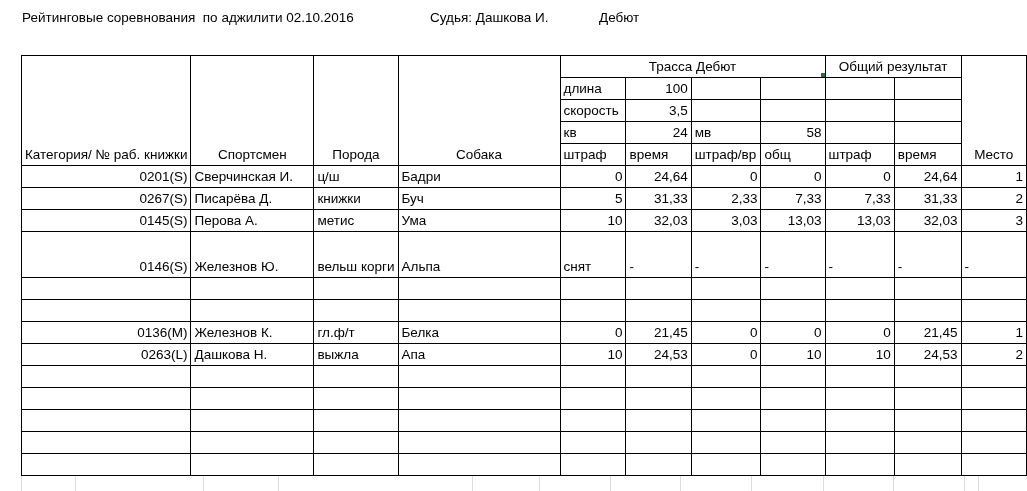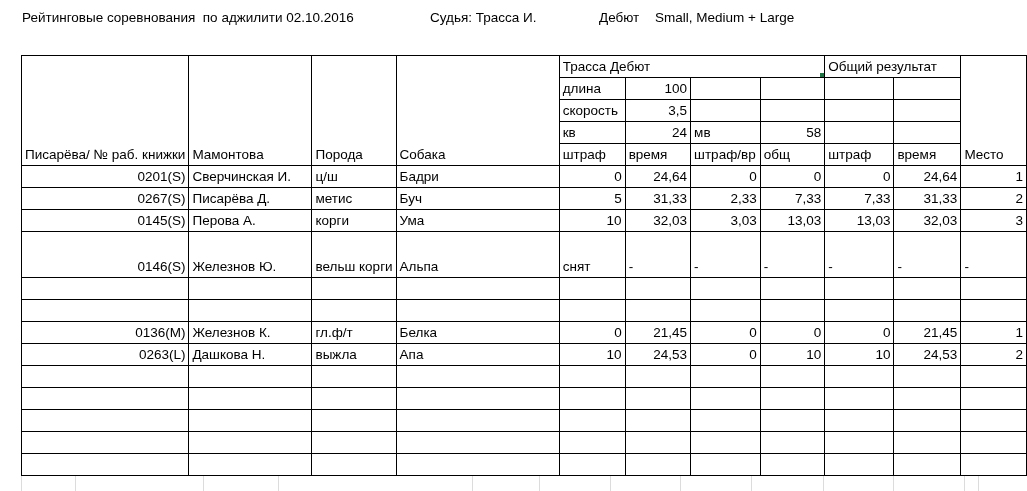--- a/index.html
+++ b/index.html
@@ -13,21 +13,21 @@
   .t-class{left:599px;}
   .t-sizes{left:655px;}
 
   table.grid{position:absolute;left:21px;top:55px;border-collapse:collapse;
              table-layout:fixed;z-index:1;background:#fff;}
   table.grid td{border:1px solid #000;padding:0 3px 2px 3px;vertical-align:bottom;
                 overflow:hidden;white-space:nowrap;line-height:17px;}
   tr.hr{height:22px;}
   tr.r{height:22px;}
   tr.r.tall{height:46px;}
-  .cen{text-align:left;}
+  .cen{text-align:center;}
   .num{text-align:right;}
   .lft{text-align:left;}
   .wrap{white-space:normal;overflow-wrap:anywhere;}
   td.cat{line-height:20px;padding:0 1px 2px 1px;}
   td.sel{border:2px solid #217346;position:relative;}
   .fh{position:absolute;right:-4px;bottom:-4px;width:7px;height:7px;
       background:#217346;border:1px solid #fff;z-index:5;}
 
   .gridlines{position:absolute;left:0;top:0;width:1027px;height:491px;
              pointer-events:none;z-index:0;}
@@ -59,43 +59,42 @@
       <div class="gl" style="left: 965px; top: 297px; width: 62px; height: 1px;"></div>
       <div class="gl" style="left: 965px; top: 341px; width: 62px; height: 1px;"></div>
       <div class="gl" style="left: 965px; top: 385px; width: 62px; height: 1px;"></div>
       <div class="gl" style="left: 965px; top: 429px; width: 62px; height: 1px;"></div>
       <div class="gl" style="left: 965px; top: 473px; width: 62px; height: 1px;"></div>
       <div class="gl" style="left: 978px; top: 55px; width: 1px; height: 436px;"></div>
     </div>
 
   <div class="title-row">
     <span class="t-event">Рейтинговые соревнования  по аджилити 02.10.2016</span>
-    <span class="t-judge">Судья: Трасса И.</span>
+    <span class="t-judge">Судья: Дашкова И.</span>
     <span class="t-class">Дебют</span>
-    <span class="t-sizes">Small, Medium + Large</span>
   </div>
 
   <table class="grid">
     <colgroup>
       <col style="width:54px">
         <col style="width:128px">
         <col style="width:75px">
         <col style="width:194px">
       <col style="width:67px">
         <col style="width:71px">
         <col style="width:70px">
         <col style="width:71px">
       <col style="width:72px">
         <col style="width:70px">
         <col style="width:71px">
     </colgroup>
     <tbody>
       <tr class="hr">
-        <td rowspan="5" class="cat wrap cen">Писарёва/ № раб. книжки</td>
-        <td rowspan="5" class="cen">Мамонтова</td>
+        <td rowspan="5" class="cat wrap cen">Категория/ № раб. книжки</td>
+        <td rowspan="5" class="cen">Спортсмен</td>
         <td rowspan="5" class="cen">Порода</td>
         <td rowspan="5" class="cen">Собака</td>
         <td colspan="4" class="cen sel">
           <span>Трасса Дебют</span>
           <span class="fh"></span>
         </td>
         <td colspan="2" class="cen">Общий результат</td>
         <td rowspan="5" class="cen">Место</td>
       </tr>
       <tr class="hr">
@@ -141,34 +140,34 @@
           <td class="num">24,64</td>
           <td class="num">0</td>
           <td class="num">0</td>
           <td class="num">0</td>
           <td class="num">24,64</td>
           <td class="num">1</td>
         </tr>
         <tr class="r">
           <td class="num">0267(S)</td>
           <td class="lft">Писарёва Д.</td>
-          <td class="lft wrap">метис</td>
+          <td class="lft wrap">книжки</td>
           <td class="lft">Буч</td>
           <td class="num">5</td>
           <td class="num">31,33</td>
           <td class="num">2,33</td>
           <td class="num">7,33</td>
           <td class="num">7,33</td>
           <td class="num">31,33</td>
           <td class="num">2</td>
         </tr>
         <tr class="r">
           <td class="num">0145(S)</td>
           <td class="lft">Перова А.</td>
-          <td class="lft wrap">корги</td>
+          <td class="lft wrap">метис</td>
           <td class="lft">Ума</td>
           <td class="num">10</td>
           <td class="num">32,03</td>
           <td class="num">3,03</td>
           <td class="num">13,03</td>
           <td class="num">13,03</td>
           <td class="num">32,03</td>
           <td class="num">3</td>
         </tr>
         <tr class="r tall">

